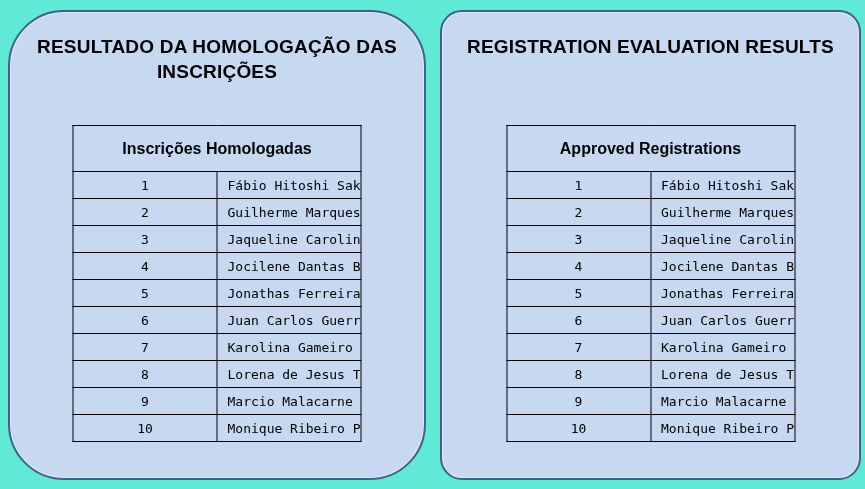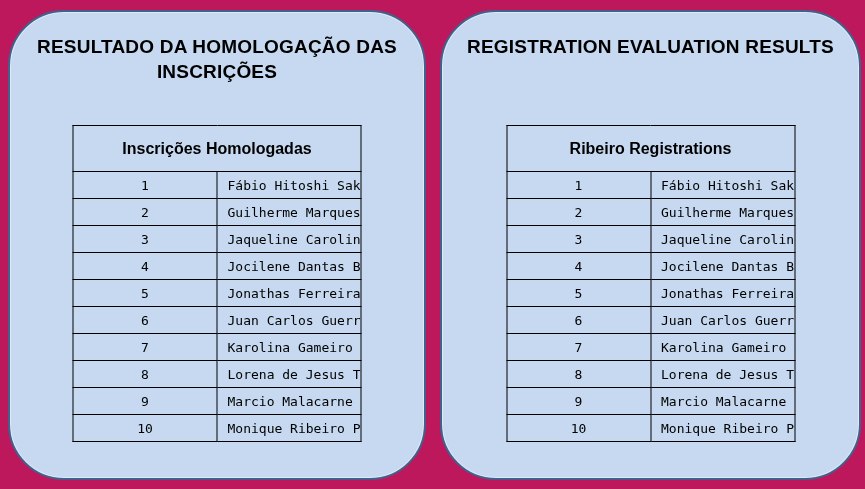--- a/index.html
+++ b/index.html
@@ -4,37 +4,37 @@
 <style>
   html, body {
     margin: 0;
     padding: 0;
     background: #ffffff;
   }
   .canvas {
     position: relative;
     width: 865px;
     height: 489px;
-    background: #be185d;
+    background: #5eead4;
     font-family: "Liberation Sans", sans-serif;
     color: #000000;
     overflow: hidden;
   }
   .panel {
     position: absolute;
     top: 10px;
     height: 470px;
     background: #C6D9F0;
     border: 2px solid #41618C;
     border-radius: 56px;
     box-sizing: border-box;
     box-shadow: inset 0 0 0 1px rgba(255,255,255,0.45);
   }
   .panel-left  { left: 8px;   width: 418px; }
-  .panel-right { left: 440px; width: 421px; }
+  .panel-right { left: 440px; width: 421px; border-radius: 22px; }
 
   .panel-title {
     margin: 23px auto 0;
     padding: 0 10px;
     max-width: 400px;
     font-size: 19px;
     font-weight: bold;
     text-align: center;
     line-height: 1.3;
     letter-spacing: 0.2px;
@@ -136,21 +136,21 @@
         </tr>
       </tbody>
     </table>
   </section>
 
   <section class="panel panel-right">
     <h1 class="panel-title">REGISTRATION EVALUATION RESULTS</h1>
     <table class="reg-table">
       <thead>
         <tr>
-          <th colspan="2">Ribeiro Registrations</th>
+          <th colspan="2">Approved Registrations</th>
         </tr>
       </thead>
       <tbody>
         <tr>
           <td class="num">1</td>
           <td class="name">Fábio Hitoshi Sakaguchi</td>
         </tr>
         <tr>
           <td class="num">2</td>
           <td class="name">Guilherme Marques Iablonovski</td>

